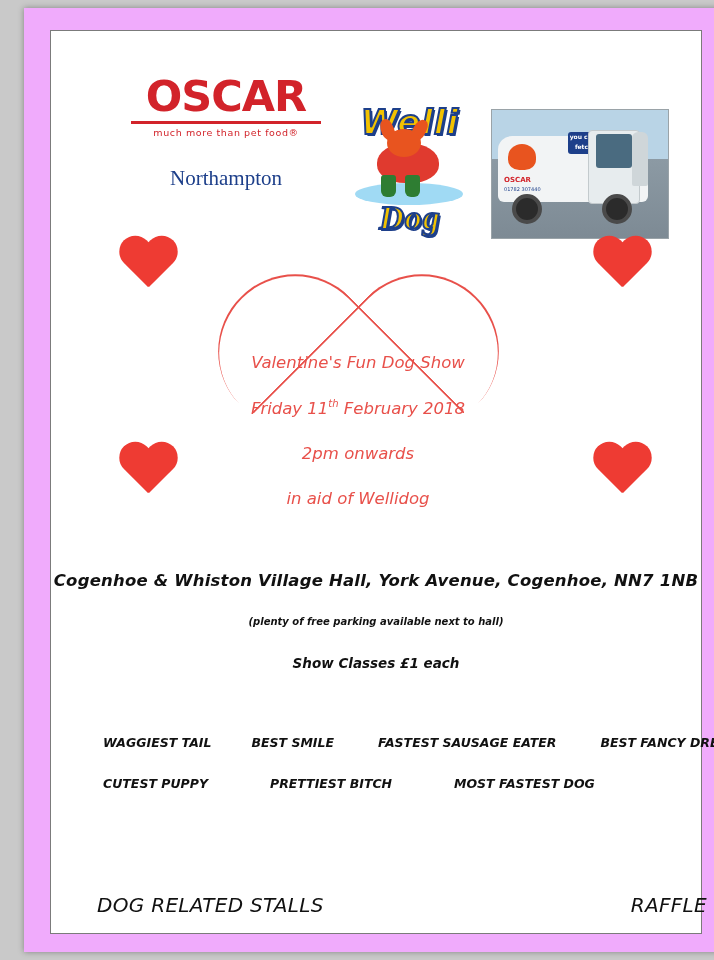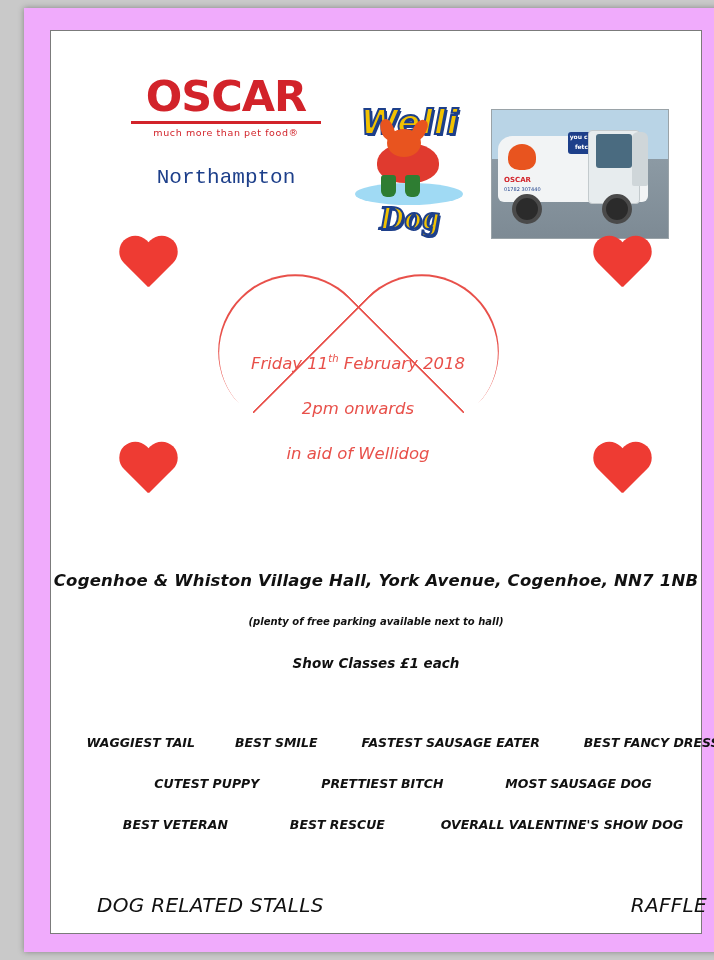--- a/index.html
+++ b/index.html
@@ -62,21 +62,21 @@
   }
   .oscar-tag {
     font-size: 9.5px;
     color: #d2232a;
     letter-spacing: 0.6px;
   }
   .northampton {
     margin-top: 28px;
     font-size: 21px;
     color: #1d3f8a;
-    font-family: Liberation Mono, monospace;
+    font-family: Liberation Serif, serif;
   }
   
   .welli-logo {
     position: absolute;
     left: 296px;
     top: 46px;
     width: 126px;
     height: 140px;
   }
   .welli-word, .dog-word {
@@ -343,21 +343,21 @@
     top: 704px;
     width: 600px;
     color: #111111;
     font-family: "DejaVu Sans", sans-serif;
     font-style: italic;
     font-weight: bold;
     font-size: 12.5px;
   }
   .class-row {
     display: flex;
-    justify-content: center;
+    justify-content: flex-start;
     margin-bottom: 26px;
   }
   .class-row span { white-space: nowrap; }
   .class-row.row1 span:nth-child(1) { margin-right: 40px; }
   .class-row.row1 span:nth-child(2) { margin-right: 44px; }
   .class-row.row1 span:nth-child(3) { margin-right: 44px; }
   .class-row.row2 span:nth-child(1) { margin-right: 62px; }
   .class-row.row2 span:nth-child(2) { margin-right: 62px; }
   .class-row.row3 span:nth-child(1) { margin-right: 62px; }
   .class-row.row3 span:nth-child(2) { margin-right: 56px; }
@@ -421,20 +421,21 @@
       </div>
     </div>
 
     <div class="heart-shape h-tl"></div>
     <div class="heart-shape h-tr"></div>
     <div class="heart-shape h-bl"></div>
     <div class="heart-shape h-br"></div>
 
     <div class="big-heart"></div>
     <div class="heart-text">
+      <div>Valentine's Fun Dog Show</div>
       <div><span>Friday 11</span><sup>th</sup><span> February 2018</span></div>
       <div>2pm onwards</div>
       <div>in aid of Wellidog</div>
     </div>
 
     <div class="venue">
       <div class="venue-line1">Cogenhoe &amp; Whiston Village Hall, York Avenue, Cogenhoe, NN7 1NB</div>
       <div class="venue-line2">(plenty of free parking available next to hall)</div>
       <div class="venue-line3">Show Classes £1 each</div>
     </div>
@@ -442,26 +443,21 @@
     <div class="classes">
       <div class="class-row row1">
         <span>WAGGIEST TAIL</span>
         <span>BEST SMILE</span>
         <span>FASTEST SAUSAGE EATER</span>
         <span>BEST FANCY DRESS</span>
       </div>
       <div class="class-row row2">
         <span>CUTEST PUPPY</span>
         <span>PRETTIEST BITCH</span>
-        <span>MOST SAUSAGE DOG</span>
-      </div>
-      <div class="class-row row3">
-        <span>BEST VETERAN</span>
-        <span>BEST RESCUE</span>
-        <span>OVERALL VALENTINE'S SHOW DOG</span>
+        <span>MOST FASTEST DOG</span>
       </div>
     </div>
 
     <div class="footer">
       <span>DOG RELATED STALLS</span>
       <span>RAFFLE</span>
     </div>
 
   </div>
 </div>

